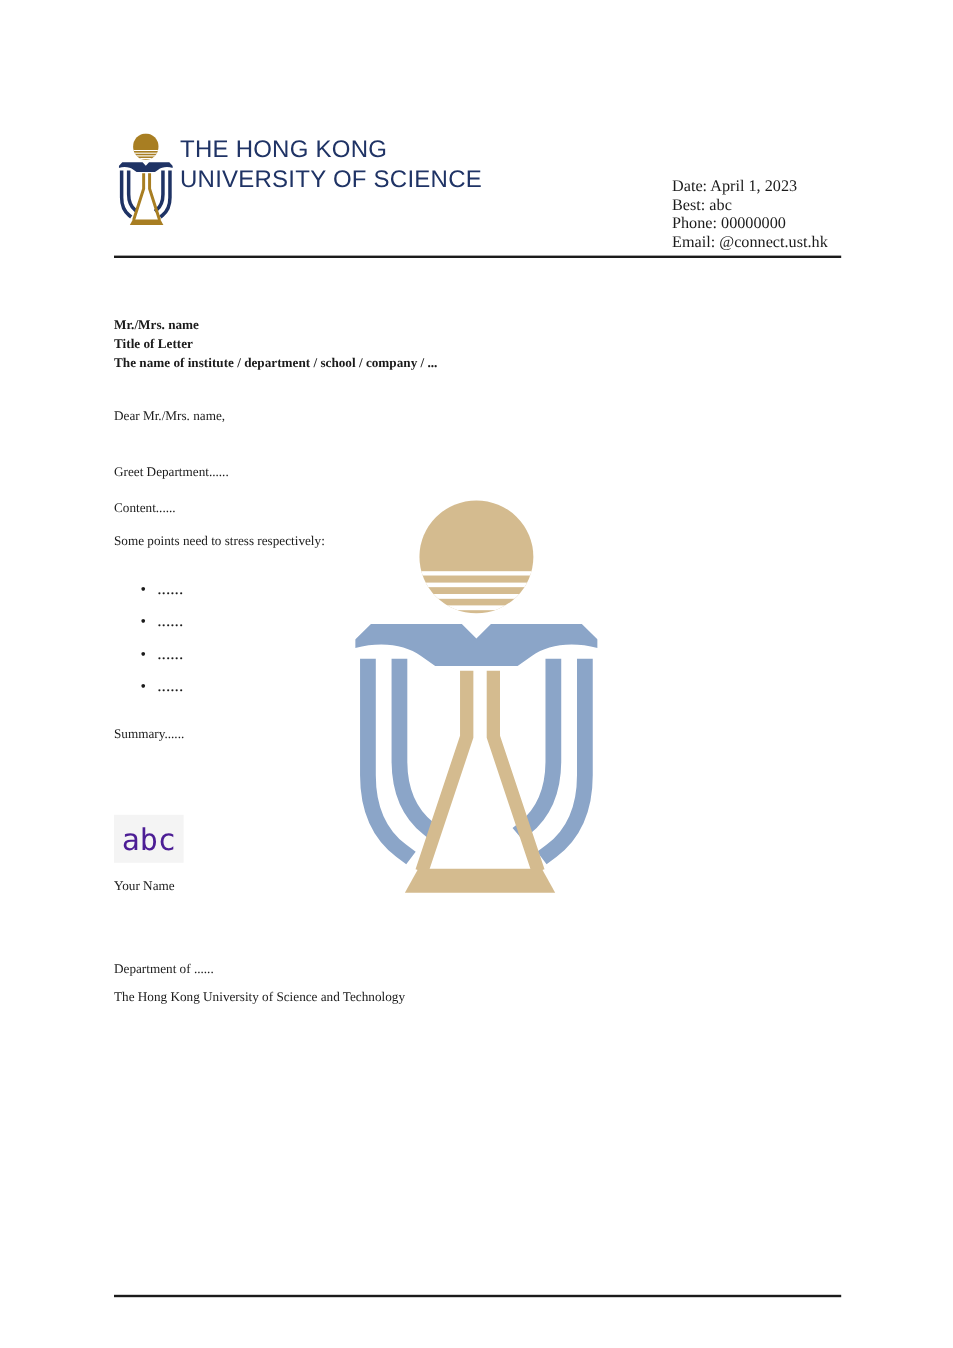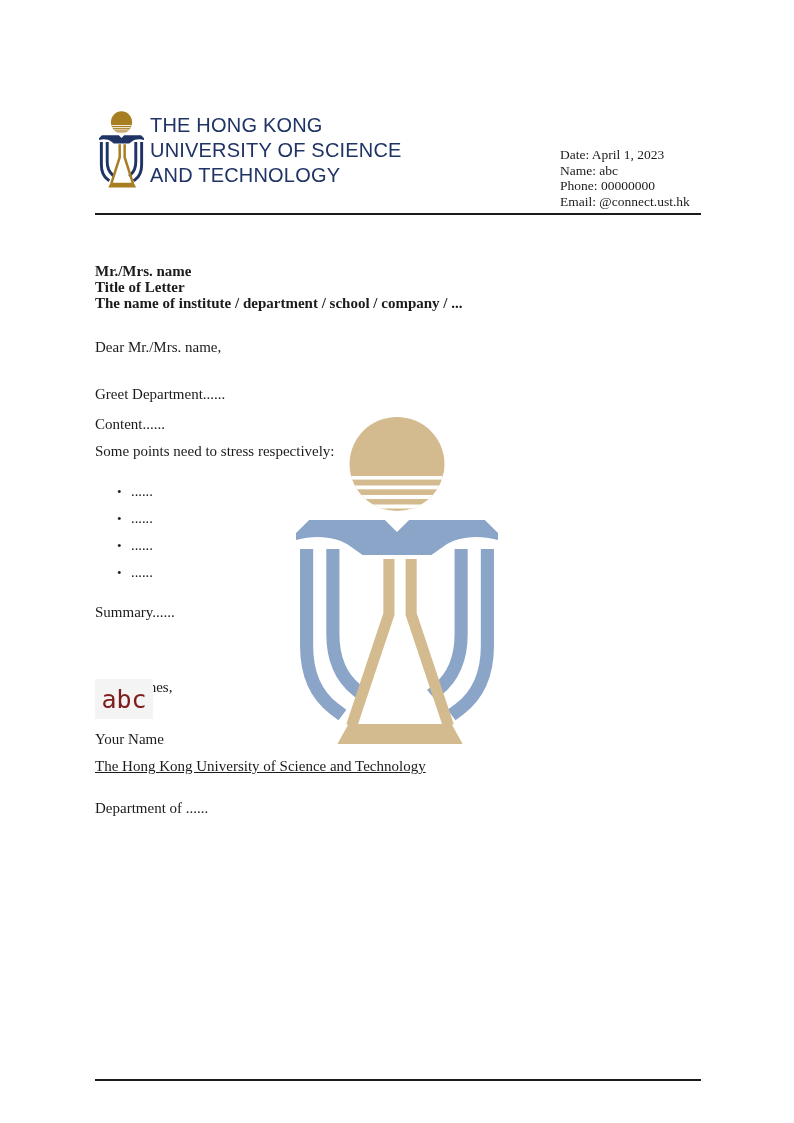--- a/index.html
+++ b/index.html
@@ -23,42 +23,42 @@
     color:var(--navy,#1f3365);
   }
   .contact{
     position:absolute;left:560px;top:126px;
     font-size:13.5px;line-height:15.7px;
   }
   .rule{position:absolute;left:95px;width:606px;height:2px;background:var(--rule,#1b1b1b);}
   .rule-top{top:192px;}
   .rule-bottom{top:1058px;}
   
-  .bl{position:absolute;left:95px;font-size:15px;line-height:19px;}
+  .bl{position:absolute;left:95px;font-size:11px;line-height:19px;}
   .bold{font-weight:bold;}
   .recipient{top:242px;line-height:16.2px;}
   .salutation{top:317px;}
   .p-greet{top:364px;}
   .p-content{top:394px;}
   .p-stress{top:421px;}
   .bullet-row{position:absolute;left:117px;font-size:14.5px;line-height:18px;}
   .b0{top:461px;}.b1{top:488px;}.b2{top:515px;}.b3{top:542px;}
   .bullet-row .marker{display:inline-block;width:14px;font-size:13px;}
   .summary{top:582px;}
   .closing{top:657px;text-align:center;}
   .sig-box{
     position:absolute;left:95px;top:658px;width:58px;height:40px;
     background:var(--sig_bg,#f4f4f4);
     display:flex;align-items:center;justify-content:center;
     font-family:"DejaVu Sans Mono",monospace;
-    font-size:25px;color:#7f1d1d;
+    font-size:25px;color:#4c1d95;
   }
   .sender-name{top:709px;}
   .sender-dept{top:778px;}
-  .sender-univ{top:736px;text-decoration:underline;}
+  .sender-univ{top:801px;}
   .watermark{z-index:0;}
   .txt{z-index:1;}
 </style>
 </head>
 <body>
 
 <svg width="0" height="0" style="position:absolute" aria-hidden="true">
   <defs>
     <clipPath id="sunClip">
         <circle cx="100" cy="48" r="47"></circle>
@@ -93,26 +93,25 @@
     <use href="#hkust-emblem"></use>
   </svg>
 
   <svg class="emblem emblem-small txt" viewBox="0 0 200 330" preserveAspectRatio="none">
     <use href="#hkust-emblem"></use>
   </svg>
 
   <div class="logotype txt">
     <div>THE HONG KONG</div>
     <div>UNIVERSITY OF SCIENCE</div>
-    <div>AND TECHNOLOGY</div>
   </div>
 
   <div class="contact txt">
     <div>Date: April 1, 2023</div>
-    <div>Name: abc</div>
+    <div>Best: abc</div>
     <div>Phone: 00000000</div>
     <div>Email: @connect.ust.hk</div>
   </div>
 
   <div class="rule rule-top txt"></div>
 
   <div class="bl bold recipient txt">
     <div>Mr./Mrs. name</div>
     <div>Title of Letter</div>
     <div>The name of institute / department / school / company / ...</div>

